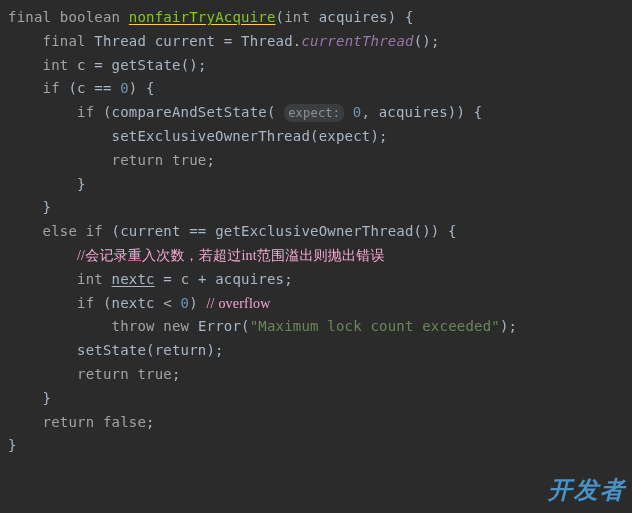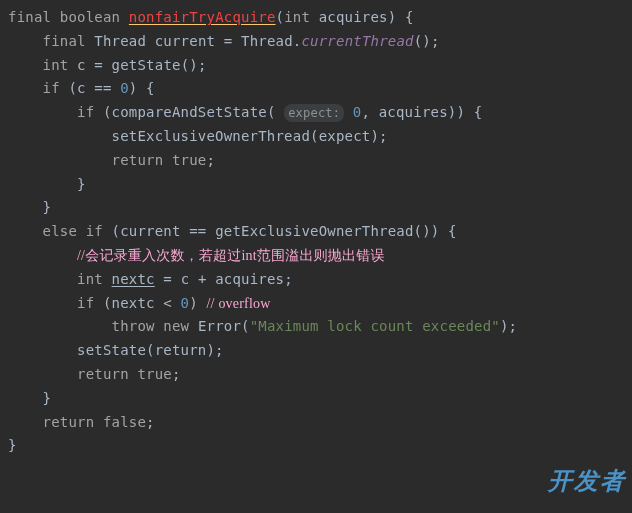--- a/index.html
+++ b/index.html
@@ -14,41 +14,41 @@
     overflow: hidden;
     position: relative;
   }
   pre.code {
     padding: 6px 0 0 8px;
     white-space: pre;
     letter-spacing: 0.2px;
   }
   .kw   { color: #a3a3a3; }  
   .type { color: #a9b7c6; }  
-  .mname{ color: #ef4444; }  
+  .mname{ color: #84cc16; }  
   .muline { text-decoration: underline; text-decoration-color: #ffc66d; text-underline-offset: 2px; }
   .varuline { text-decoration: underline; text-underline-offset: 2px; }
   .num  { color: #6897bb; }
   .str  { color: #6a8759; }
   .cmt  { color: #f9a8d4; font-family: Liberation Serif, serif; }
   .ital { font-style: italic; color:#9876aa;}
   .hint {
     display: inline-block;
     background: #3b3e40;
     color: #909090;
     padding: 0 4px;
     border-radius: 8px;
     font-size: 12px;
     line-height: 18px;
   }
 
   .watermark {
     position: absolute;
     right: 6px;
-    bottom: 20px;
+    bottom: 11px;
     text-align: left;
     font-family: sans-serif;
     font-weight: bold;
     font-style: italic;
     color: #4a93c8;
     line-height: 1.0;
   }
   .watermark .line1 { font-size: 24px; letter-spacing: 2px; }
   .watermark .line2 { font-size: 22px; letter-spacing: 1px; }
 </style>

